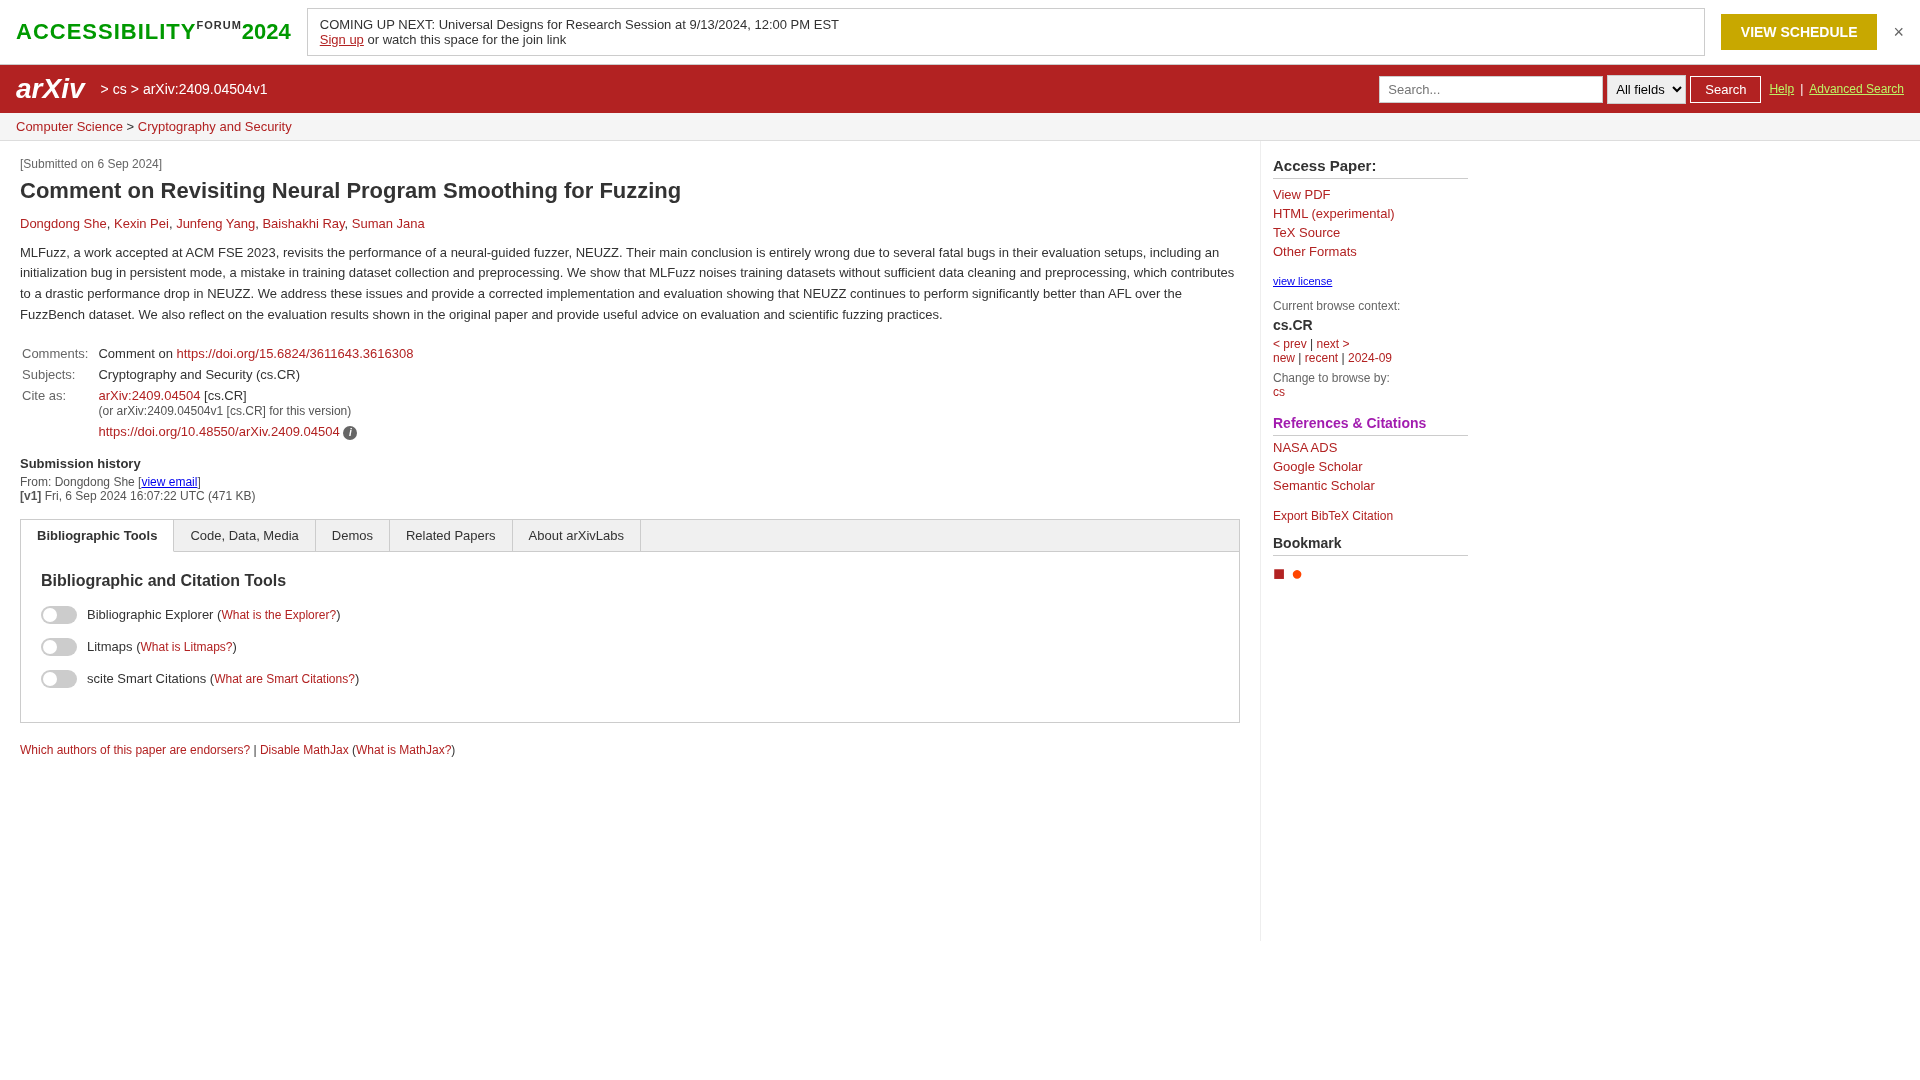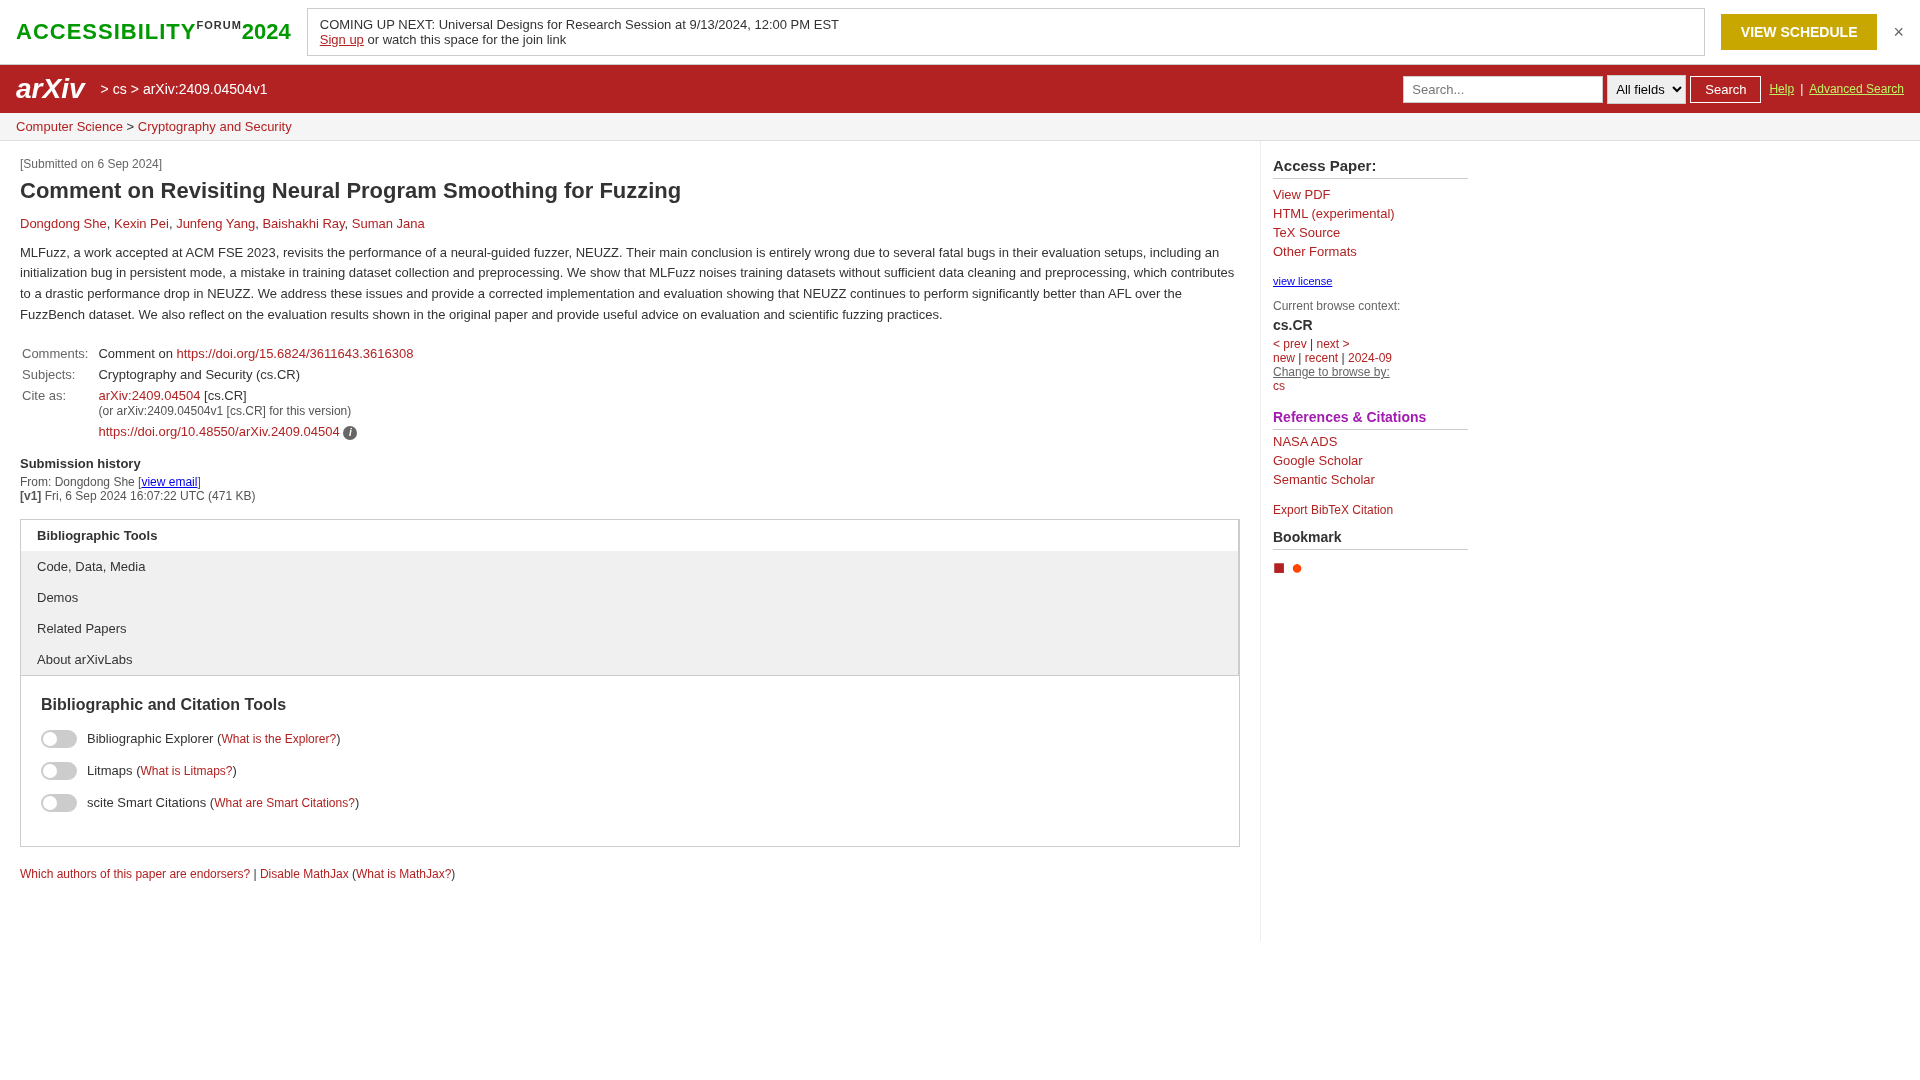--- a/index.html
+++ b/index.html
@@ -70,21 +70,21 @@
     .breadcrumb a { color: #fff; text-decoration: none; }
     .search-area {
       margin-left: auto;
       display: flex;
       align-items: center;
       gap: 4px;
     }
     .search-input {
       padding: 5px 8px;
       font-size: 13px;
-      width: 200px;
+      width: 224px;
       border: 1px solid #ccc;
     }
     .search-select {
       padding: 5px 4px;
       font-size: 13px;
       border: 1px solid #ccc;
     }
     .search-btn {
       background: #b22222;
       color: #fff;
@@ -252,21 +252,20 @@
 
     
     .tabs-container {
       border: 1px solid #ccc;
       margin-top: 12px;
     }
     .tabs-nav {
       display: flex;
       background: #f0f0f0;
       border-bottom: 1px solid #ccc;
-      flex-direction: column;
     }
     .tab-item {
       padding: 8px 16px;
       font-size: 13px;
       cursor: pointer;
       border-right: 1px solid #ccc;
       color: #333;
       text-decoration: none;
       background: #f0f0f0;
     }
@@ -525,21 +524,21 @@
         <span> | </span>
         <a href="#">next &gt;</a>
       </div>
       <div class="nav-links">
         <a href="#">new</a>
         <span> | </span>
         <a href="#">recent</a>
         <span> | </span>
         <a href="#">2024-09</a>
       </div>
-      <div style="margin-top:0; font-size:12px; color:#666;text-decoration:underline;">Change to browse by:</div>
+      <div style="margin-top:6px; font-size:12px; color:#666;">Change to browse by:</div>
       <div class="nav-links">
         <a href="#">cs</a>
       </div>
     </div>
 
     <div class="sidebar-section-title">References &amp; Citations</div>
     <ul>
       <li><a href="#">NASA ADS</a></li>
       <li><a href="#">Google Scholar</a></li>
       <li><a href="#">Semantic Scholar</a></li>

